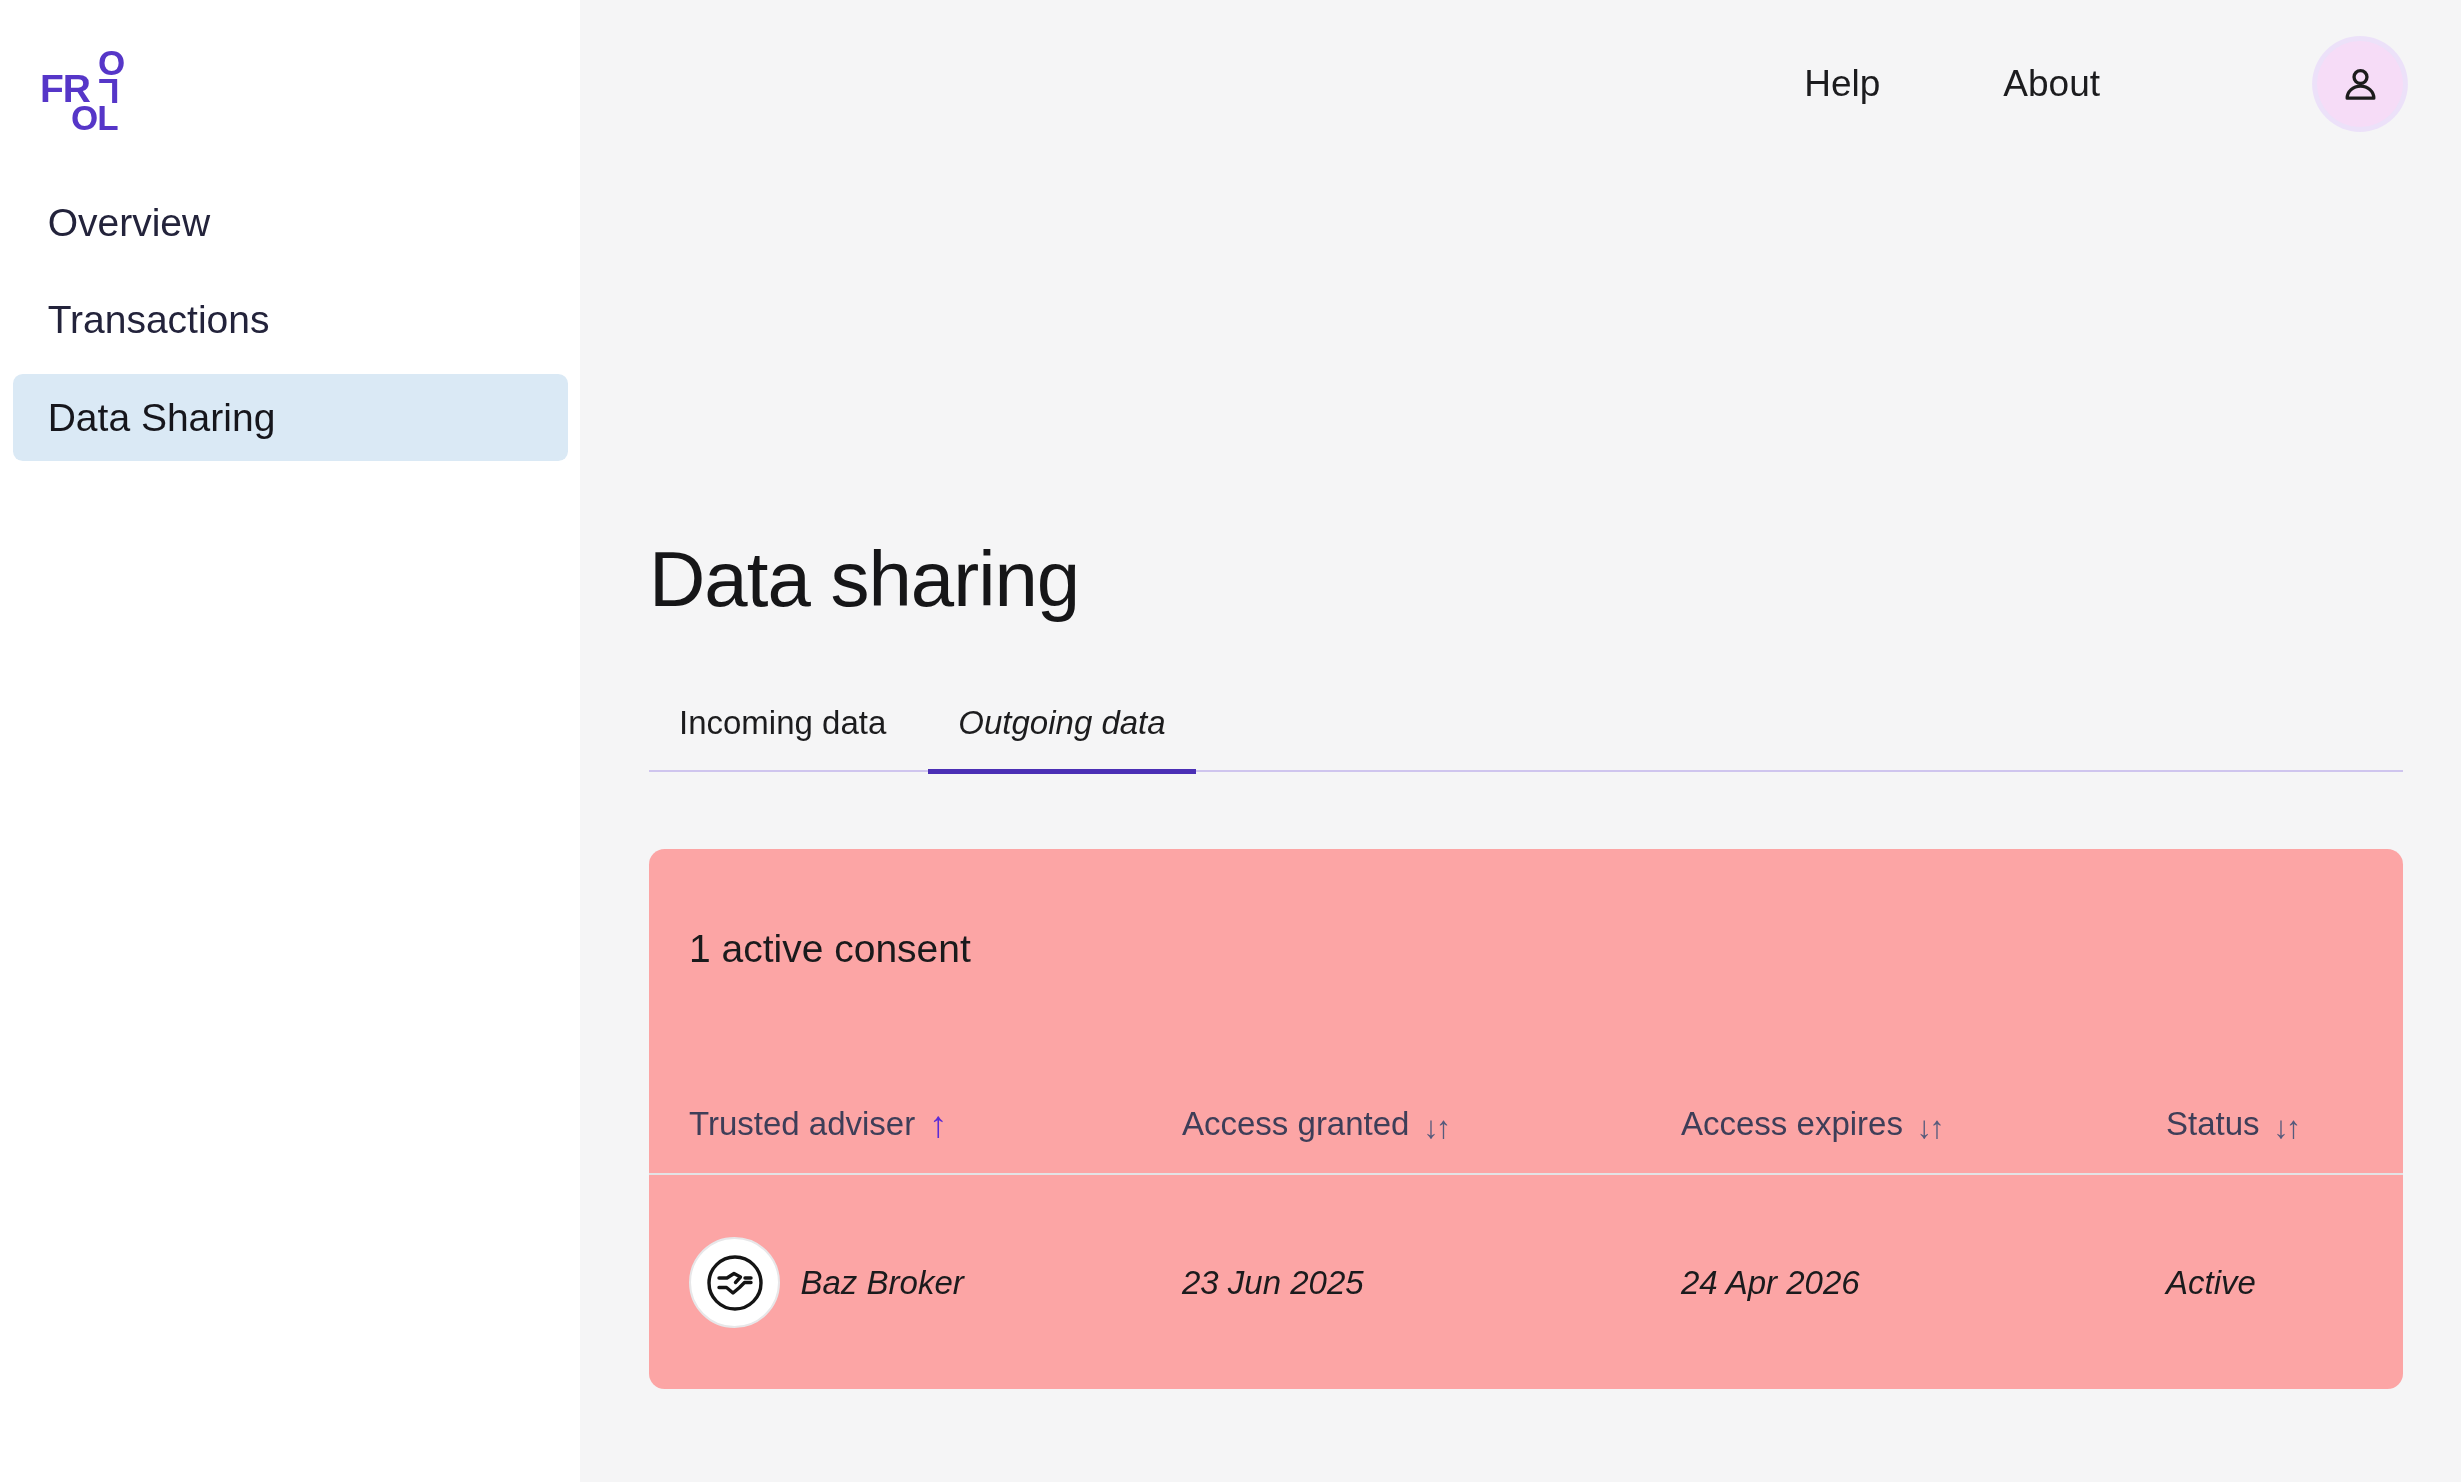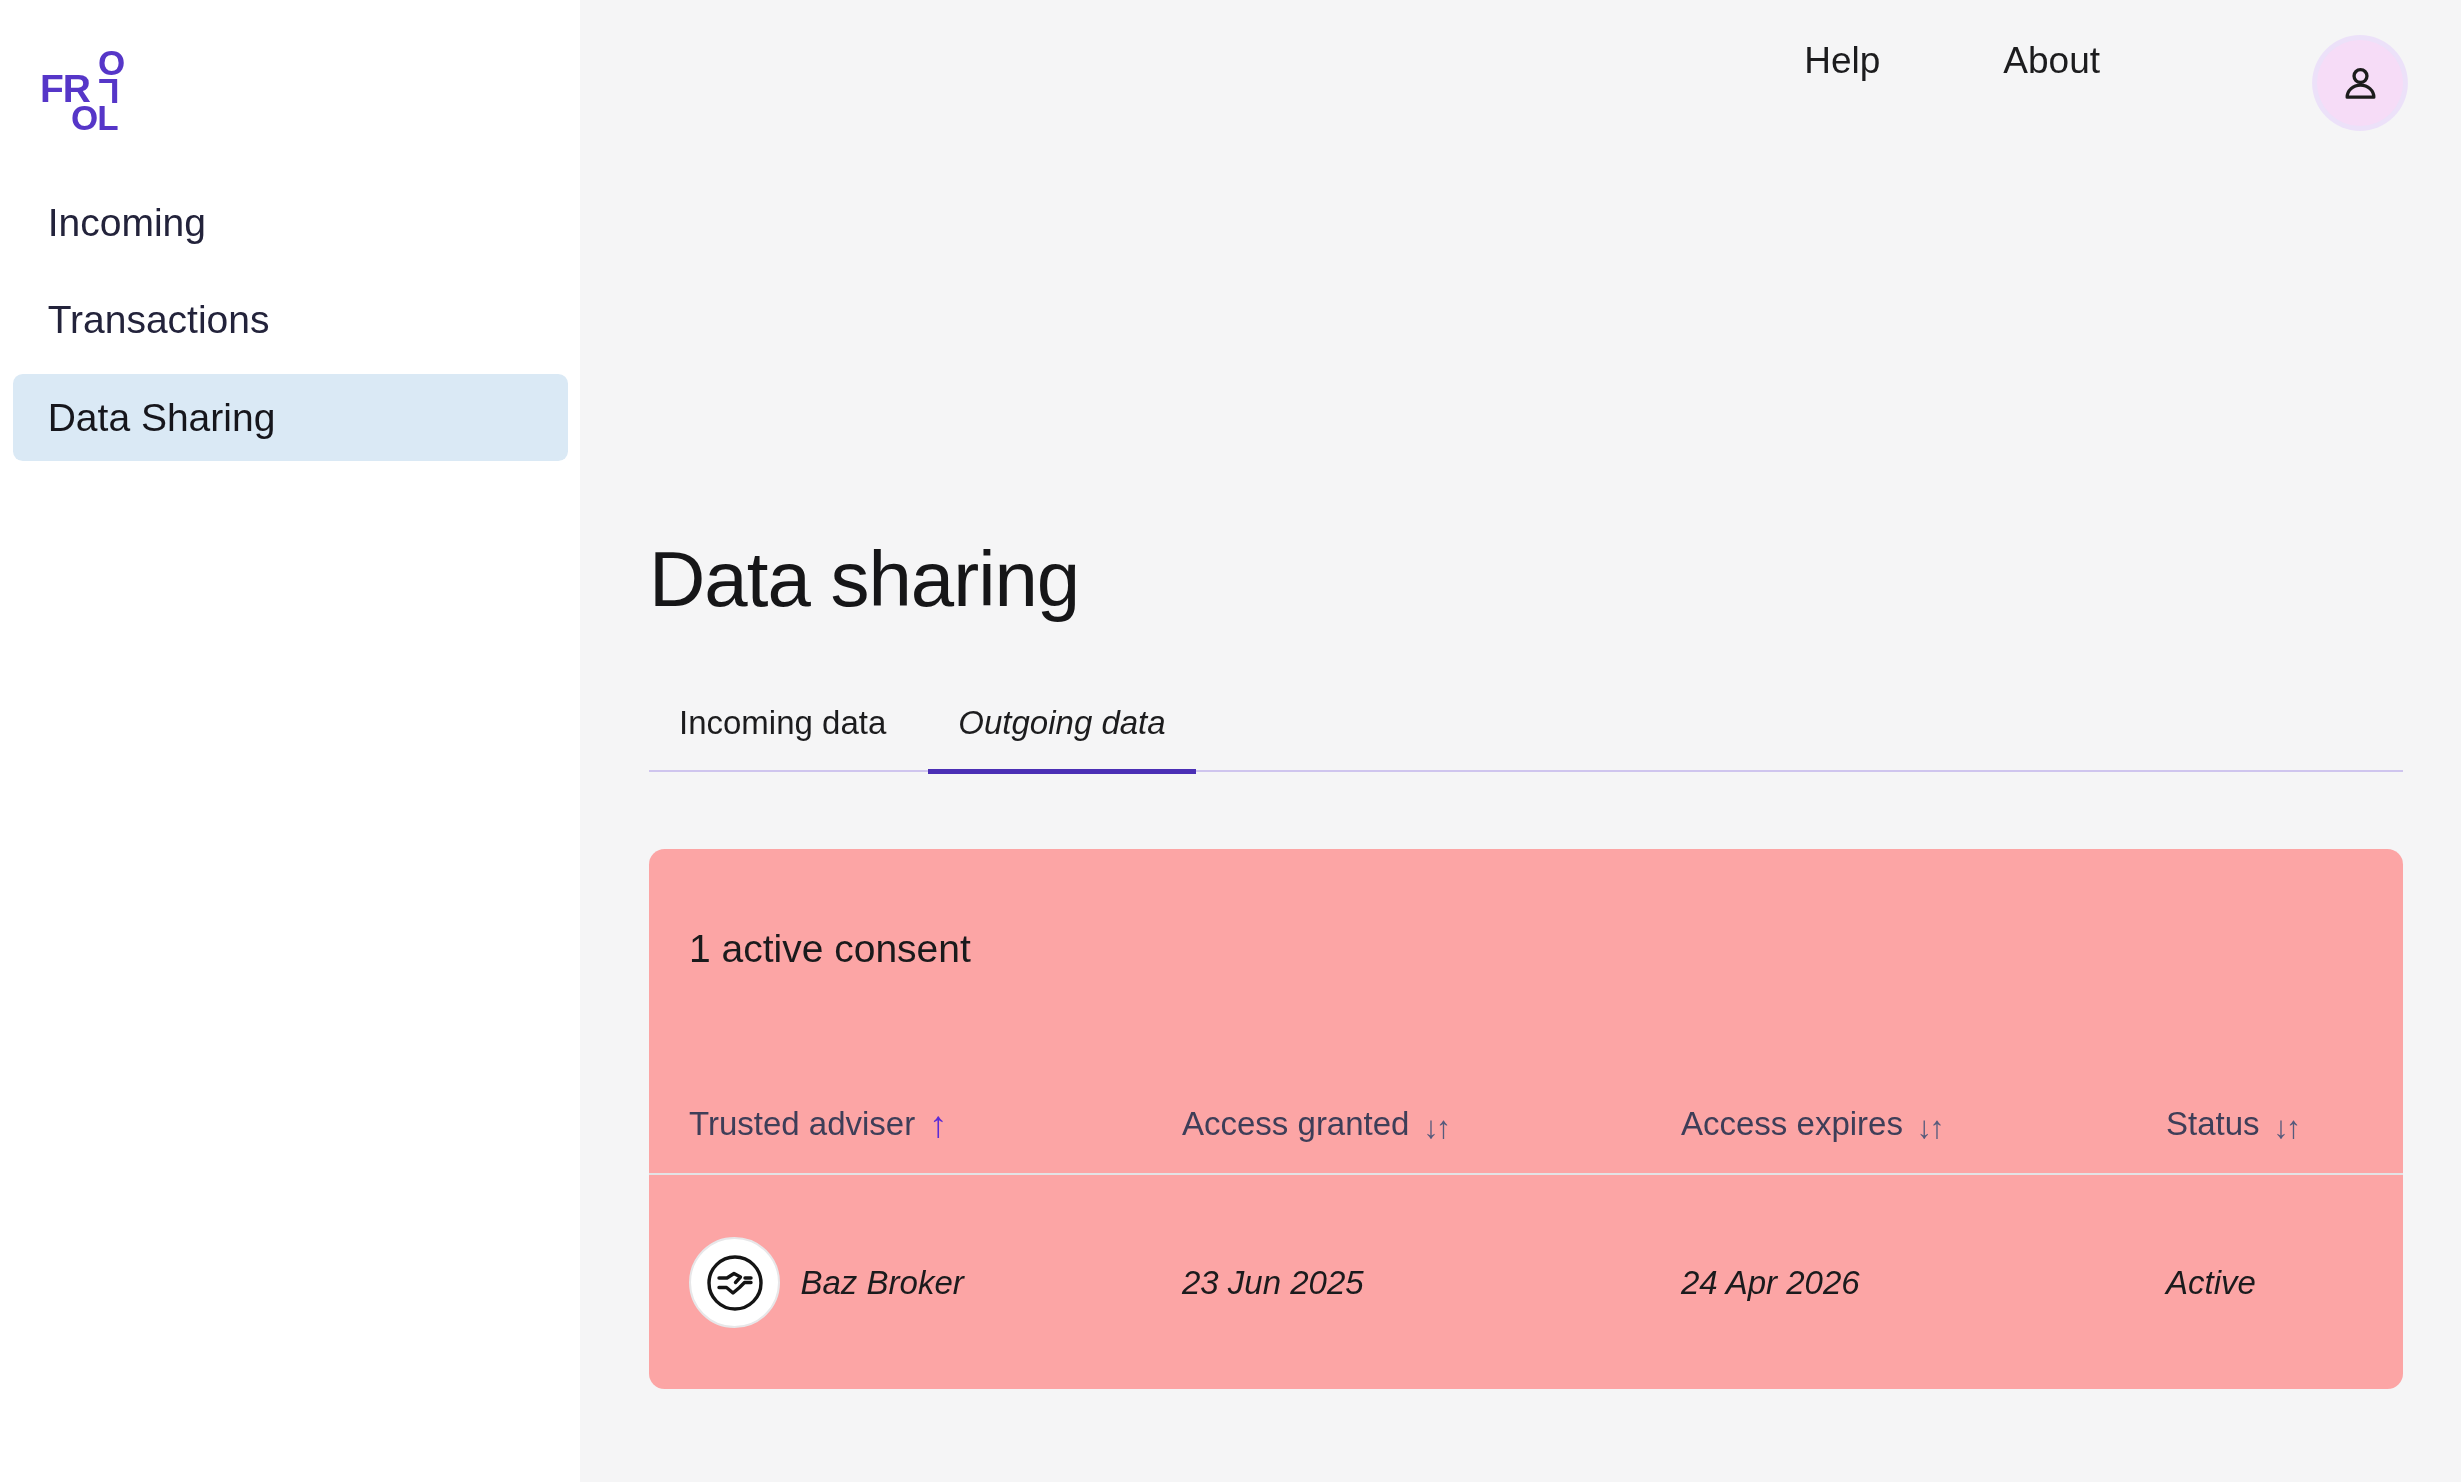--- a/index.html
+++ b/index.html
@@ -40,21 +40,21 @@
     border-radius:9.8px;
     cursor:pointer;
   }
   .nav-item.active { background:#dae9f5; color:#16161c; }
 
   
   .main { flex:1 1 auto; padding:0 59px 0 69px; }
 
   .topbar {
     height:88px; margin-top:40px;
-    display:flex; align-items:flex-start; justify-content:flex-end;
+    display:flex; align-items:center; justify-content:flex-end;
   }
   .top-link { font-size:37px; color:#1c1c1e; margin-left:123px; cursor:pointer; }
   .avatar {
     width:86px; height:86px; border-radius:50%;
     background:#f6dcf7;
     box-shadow:0 0 0 4.9px #ece1f9;
     margin-left:217px;
     display:flex; align-items:center; justify-content:center;
     cursor:pointer;
   }
@@ -124,21 +124,21 @@
 
   <aside class="sidebar">
     <div class="logo">
       <span class="l-fr">FR</span>
       <span class="l-o">O</span>
       <span class="l-l">L</span>
       <span class="l-ol">OL</span>
     </div>
     <nav class="nav">
       <div class="nav-item">
-        <span>Incoming</span>
+        <span>Overview</span>
       </div>
       <div class="nav-item">
         <span>Transactions</span>
       </div>
       <div class="nav-item active">
         <span>Data Sharing</span>
       </div>
     </nav>
   </aside>
 

